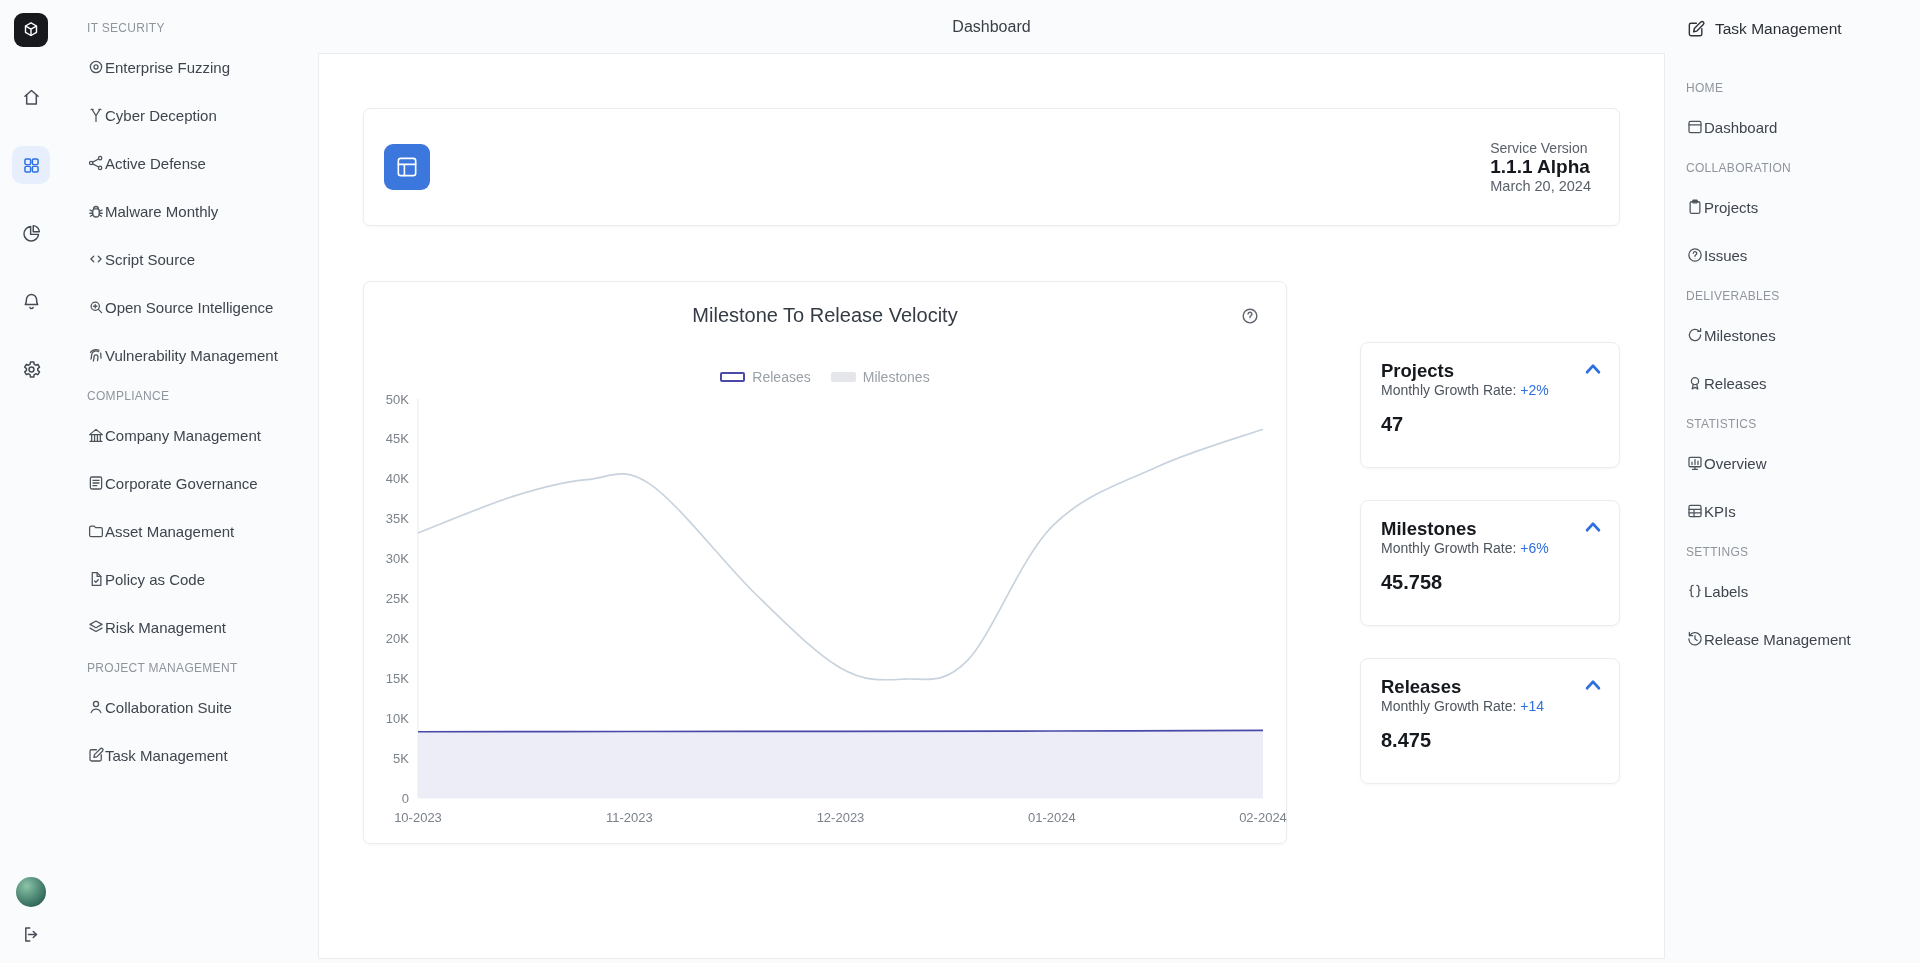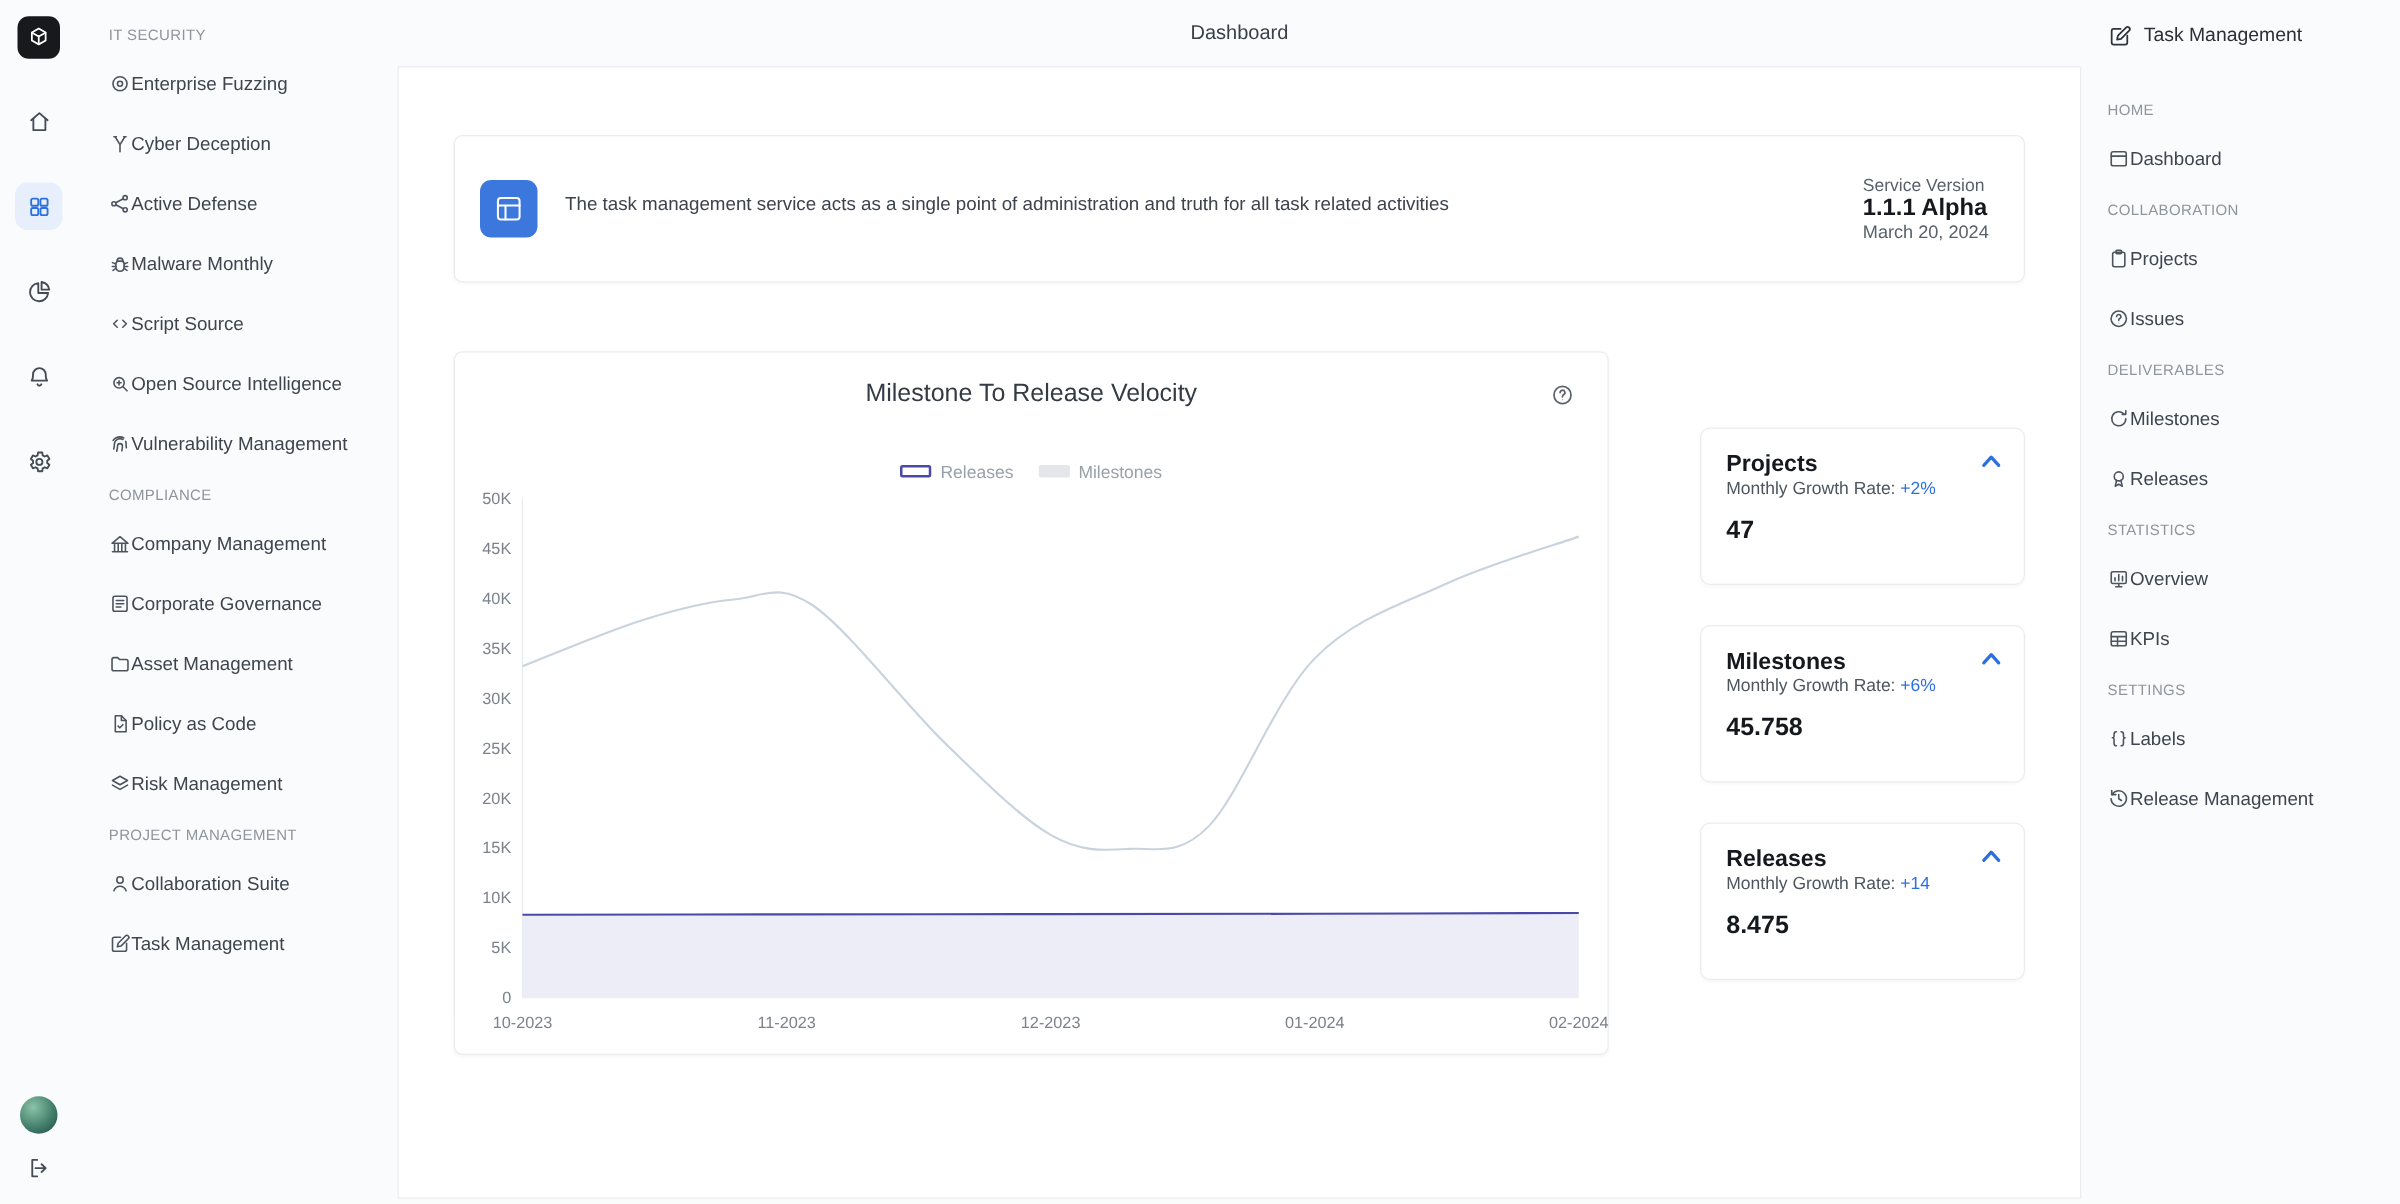--- a/index.html
+++ b/index.html
@@ -276,21 +276,20 @@
     <div class="panel">
 
       <section class="hero">
         <div class="hero-icon">
           <svg class="oline" viewBox="0 0 24 24">
               <rect x="4" y="4" width="16" height="16" rx="2.2"></rect>
               <path d="M4 9.6h16M9.6 9.6V20"></path>
             </svg>
         </div>
         <div>
-          <div class="hero-desc">The task management service acts as a single point of administration and truth for all task related activities</div>
         </div>
         <div class="hero-right">
           <div class="hero-vlabel">Service Version</div>
           <div class="hero-version">1.1.1 Alpha</div>
           <div class="hero-date">March 20, 2024</div>
         </div>
       </section>
 
       <div class="content-row">
 

